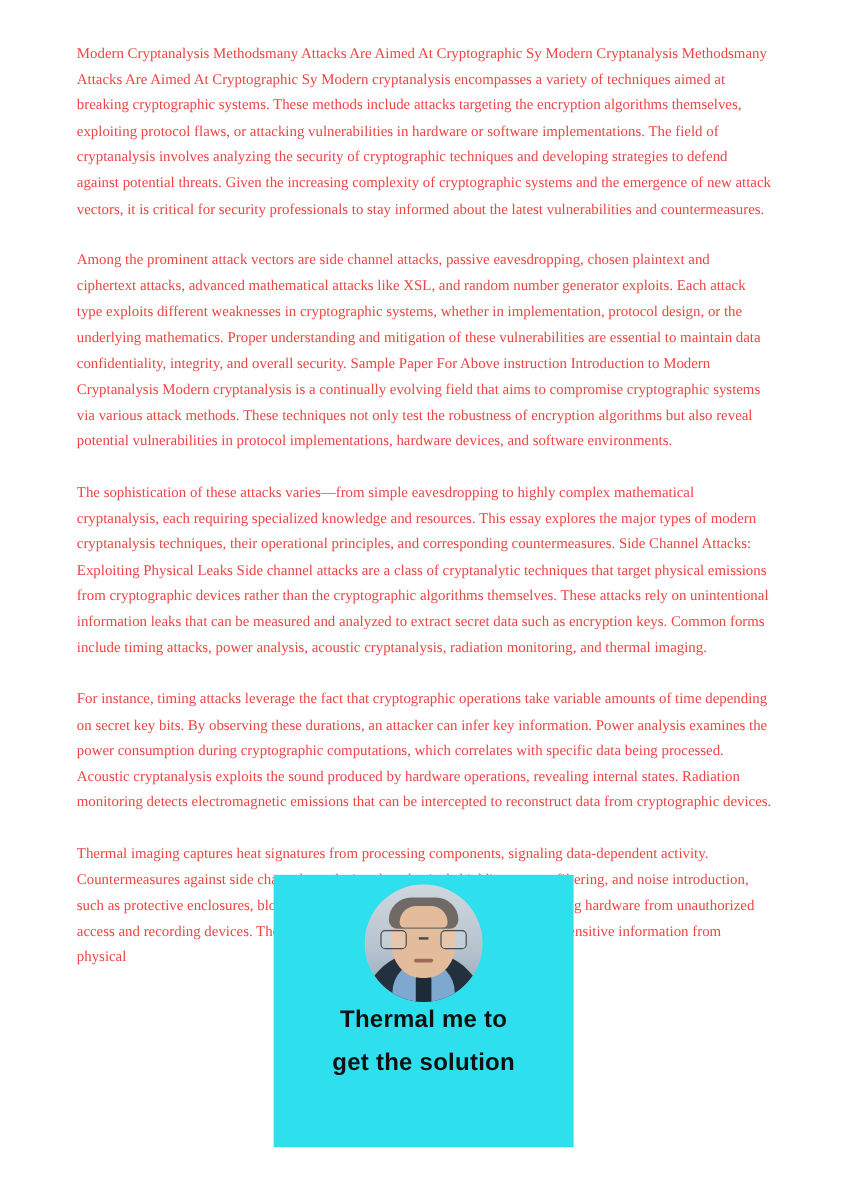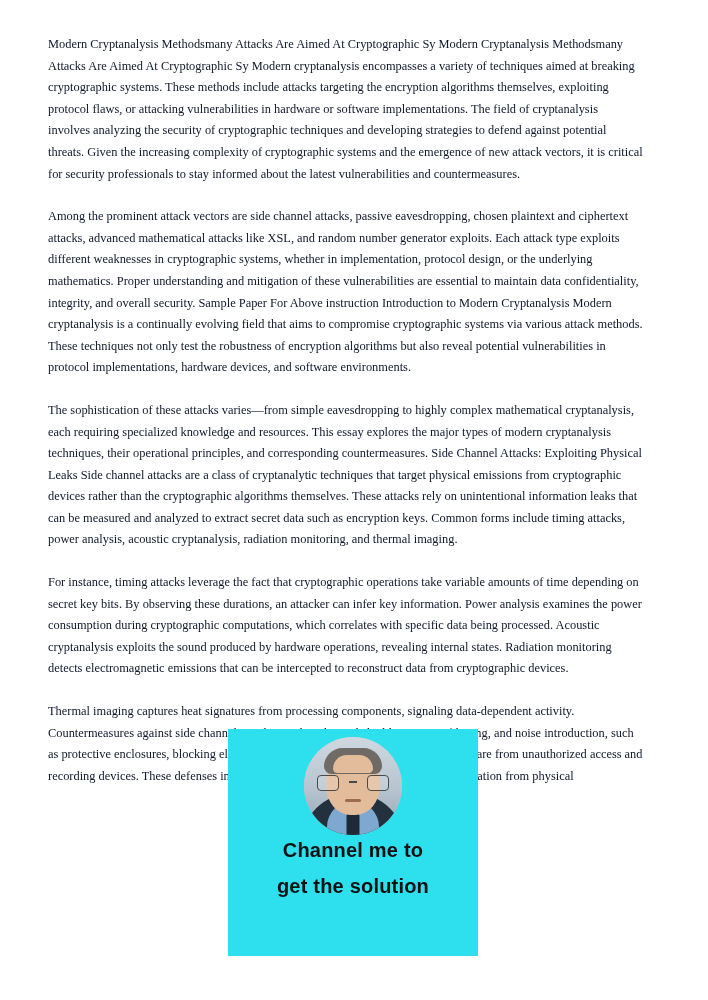--- a/index.html
+++ b/index.html
@@ -23,23 +23,23 @@
   }
   .doc-body {
     position: absolute;
     left: 48px;
     top: 34px;
     width: 595px;
   }
   .para {
     font-size: 12.4px;
     line-height: 21.6px;
-    color: #0f172a;
+    color: #ef4444;
     text-align: left;
-    margin: 0 0 21px 0;
+    margin: 0 0 21px 16px;
     font-family: "Liberation Serif", serif;
   }
   .para:last-child { margin-bottom: 0; }
 
   
   .overlay-card {
     position: absolute;
     left: 228px;
     top: 729px;
     width: 250px;
@@ -188,17 +188,17 @@
       <div class="av-tie"></div>
       <div class="av-neck"></div>
       <div class="av-head"></div>
       <div class="av-hair"></div>
       <div class="av-forehead"></div>
       <div class="av-glass-l"></div>
       <div class="av-glass-r"></div>
       <div class="av-bridge"></div>
       <div class="av-mouth"></div>
     </div>
-    <div class="card-line1">Channel me to</div>
+    <div class="card-line1">Thermal me to</div>
     <div class="card-line2">get the solution</div>
   </div>
 
 </div>
 
 </body></html>

